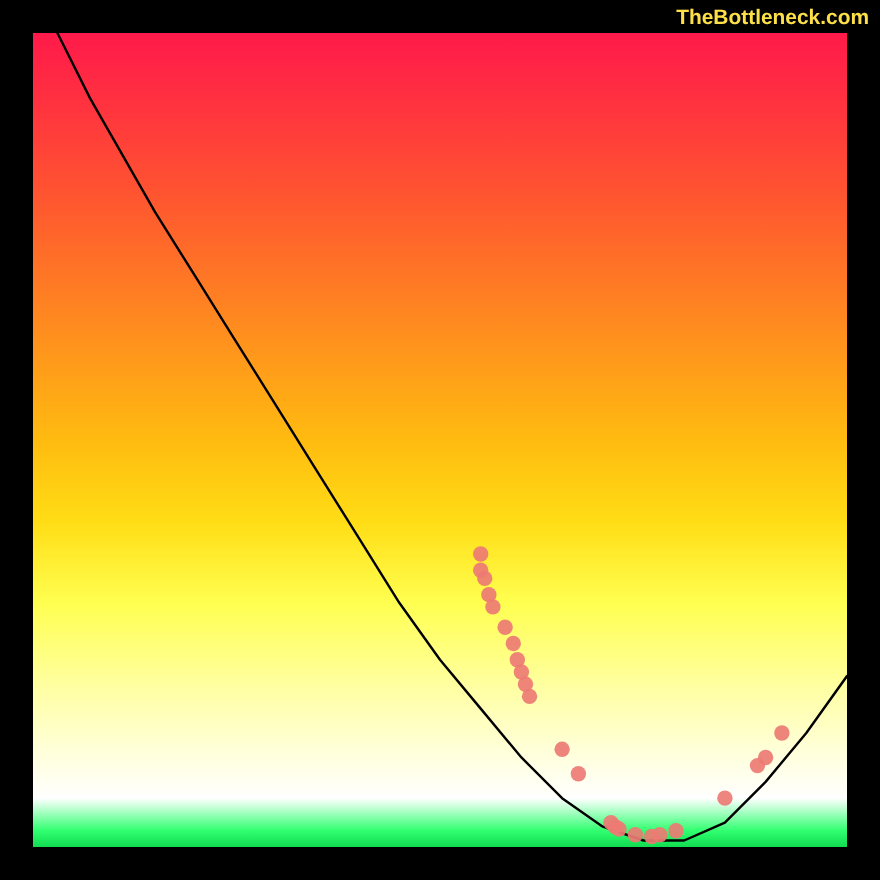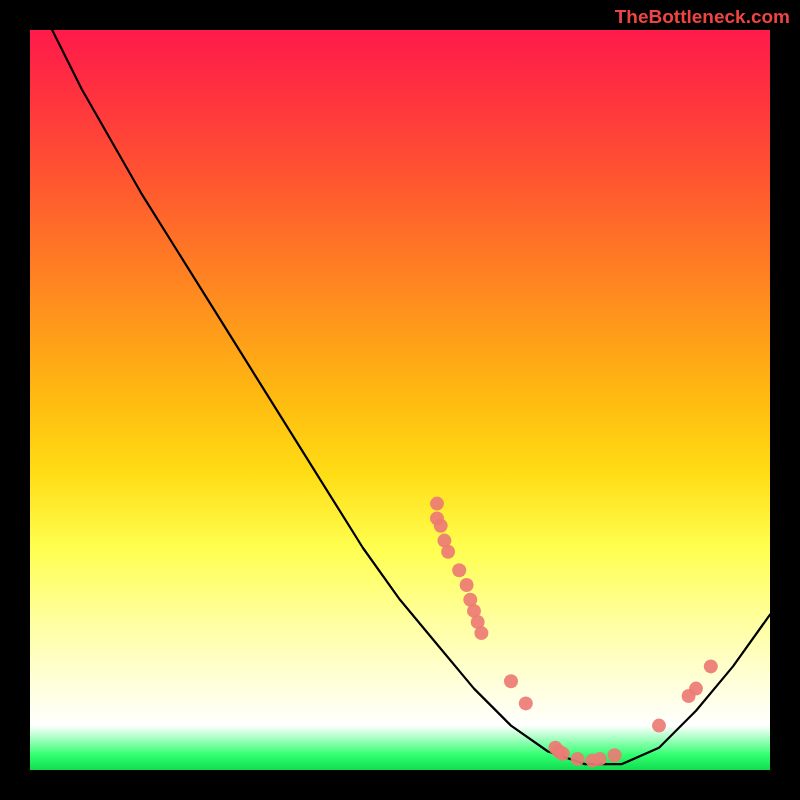--- a/index.html
+++ b/index.html
@@ -14,21 +14,21 @@
   .chart-container {
     position: relative;
     width: 800px;
     height: 800px;
     background: #000;
   }
   .watermark {
     position: absolute;
     top: 6px;
     right: 10px;
-    color: #ef4444;
+    color: #fde047;
     font-size: 19px;
     font-weight: bold;
     z-index: 10;
   }
   .plot-area {
     position: absolute;
     left: 30px;
     top: 30px;
     width: 740px;
     height: 740px;

